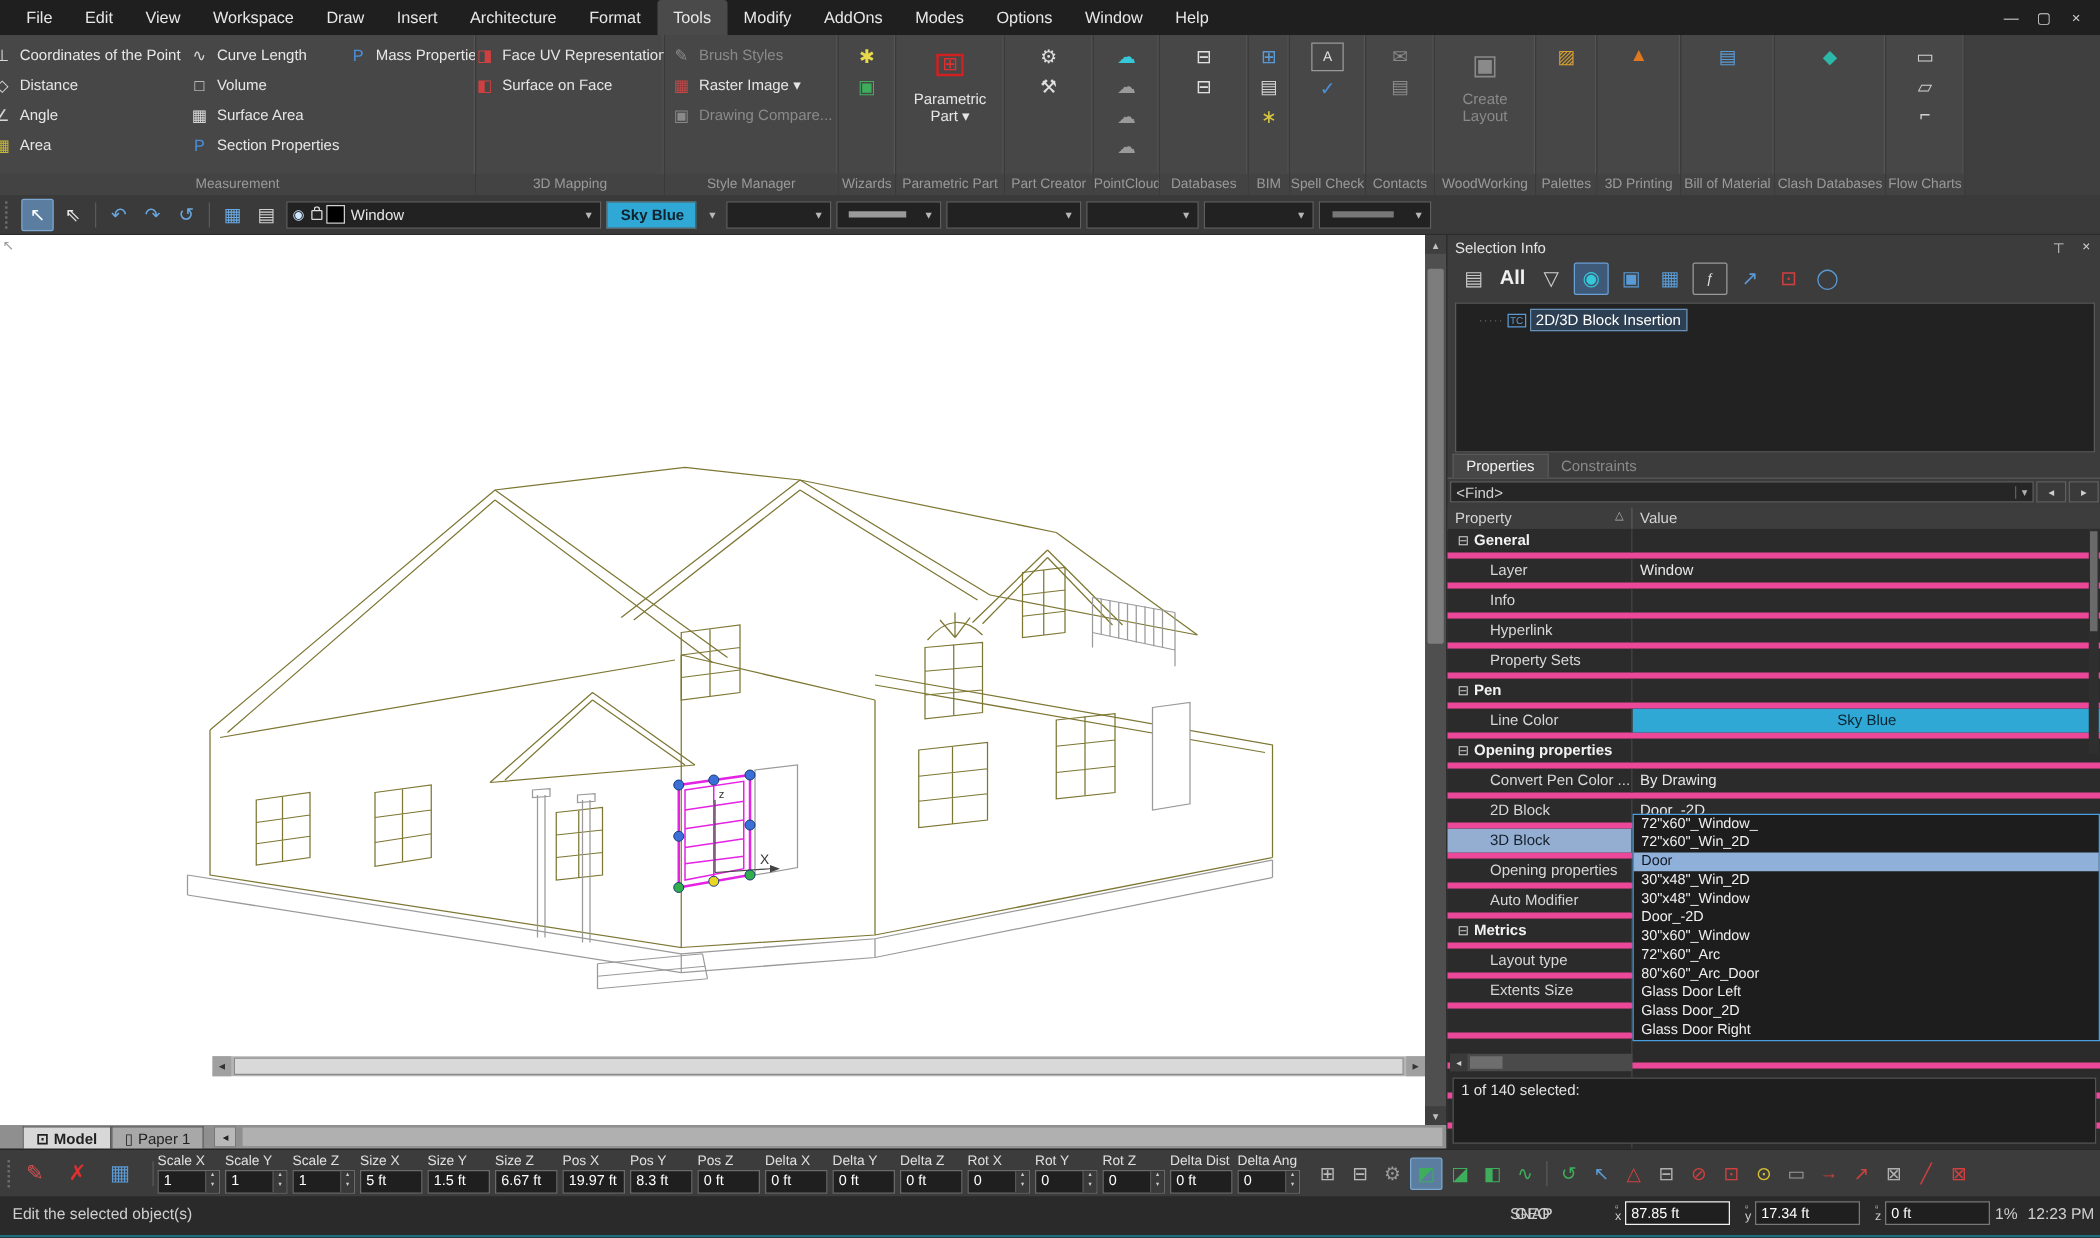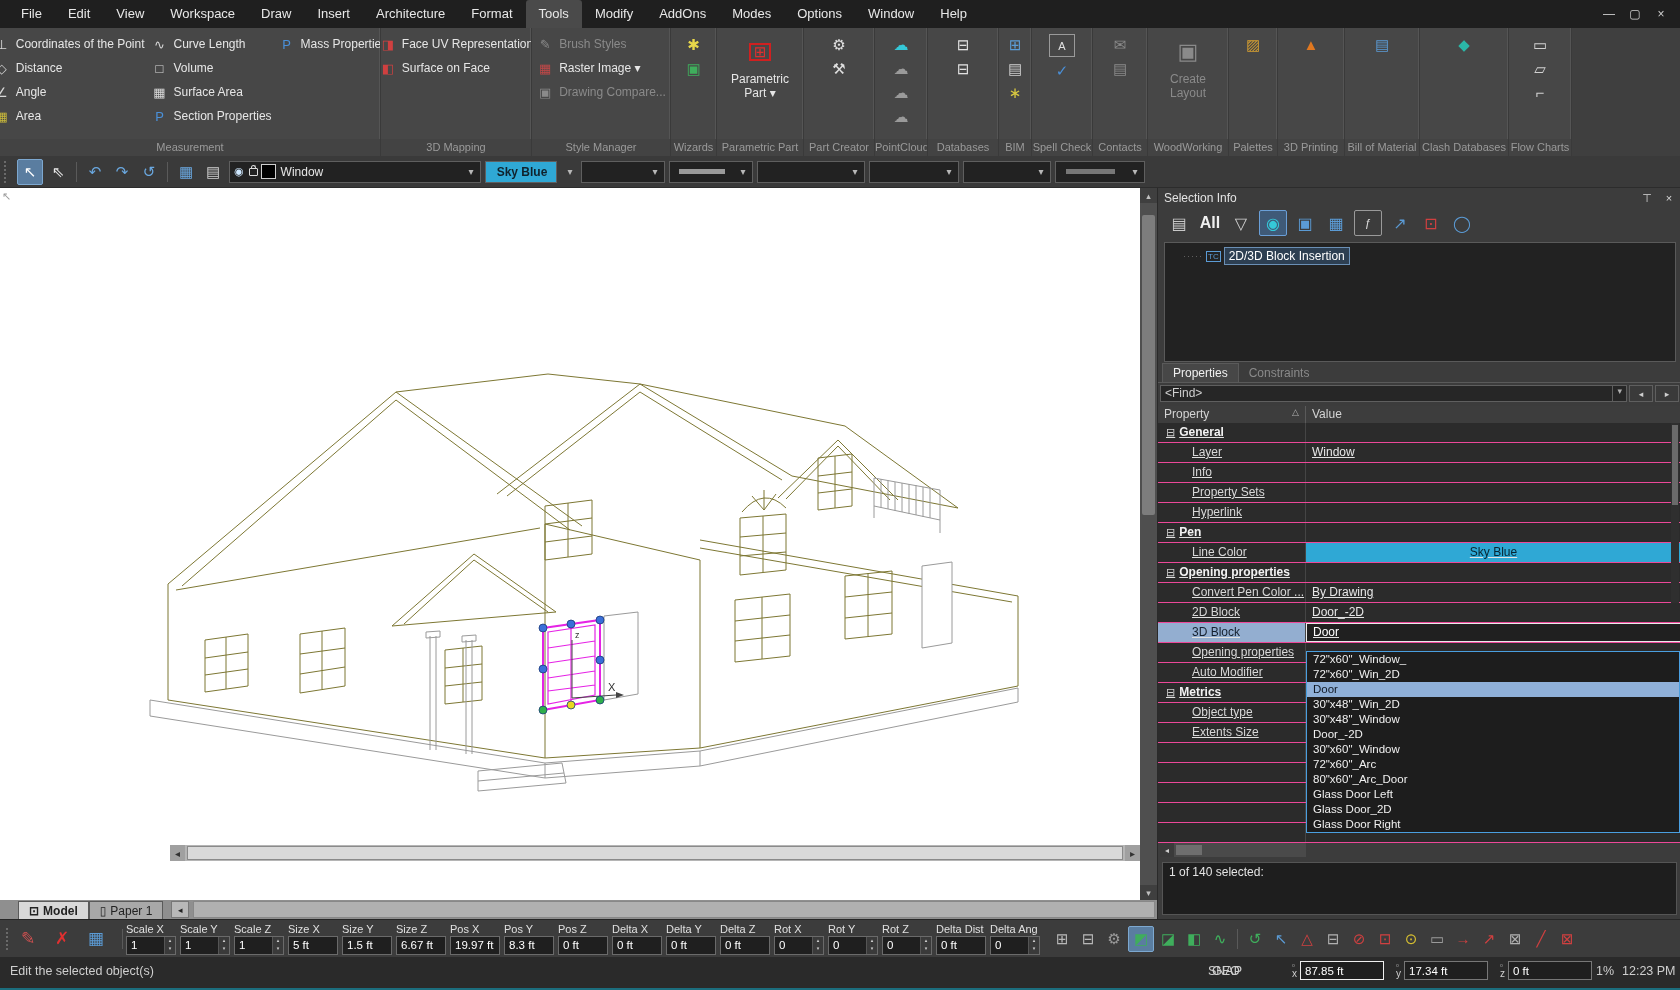--- a/index.html
+++ b/index.html
@@ -61,29 +61,29 @@
   #tree{position:absolute;left:6px;top:54px;width:510px;height:118px;background:#222;border:1px solid #5a5a5a;}
   #tree-item{display:flex;align-items:center;margin:4px 0 0 18px;}
   #tree-dots{color:#6a6a6a;font-size:9px;letter-spacing:1px;}
   #tree-ico{border:1px solid #5b9bd5;color:#5b9bd5;font-size:8px;padding:0 1px;margin:0 3px;}
   #tree-label{border:1px solid #6a8fb5;background:#2d3f52;color:#fff;padding:0 4px;height:16px;line-height:16px;}
   #panel-tabs{position:absolute;left:0;top:176px;width:523px;height:19px;display:flex;align-items:flex-end;padding-left:4px;box-sizing:border-box;border-bottom:1px solid #5a5a5a;}
   .ptab{padding:2px 10px;font-size:12px;}
   .ptab.active{background:#474747;border:1px solid #5a5a5a;border-bottom:none;color:#f0f0f0;}
   .ptab.inactive{color:#8a8a8a;}
   #find-row{position:absolute;left:0;top:196px;width:523px;height:19px;display:flex;align-items:center;padding:0 2px;box-sizing:border-box;gap:2px;}
-  #find-box{flex:1;height:15px;background:#262626;border:1px solid #5f5f5f;color:#d0d0d0;display:flex;padding:0 4px;}
+  #find-box{flex:1;height:15px;background:#262626;border:1px solid #5f5f5f;color:#d0d0d0;display:flex;align-items:center;padding:0 4px;}
   #find-box .caret{margin-left:auto;border-left:1px solid #5f5f5f;padding-left:4px;font-size:9px;color:#b0b0b0;}
   .find-nav{width:22px;height:15px;background:#3a3a3a;border:1px solid #5f5f5f;display:flex;align-items:center;justify-content:center;color:#cfcfcf;font-size:9px;}
   #grid-header{position:absolute;left:0;top:218px;width:523px;height:17px;display:flex;background:#3d3d3d;border-bottom:1px solid #5a5a5a;color:#d4d4d4;}
   #grid-header .hcell{padding:1px 6px;box-sizing:border-box;}
   #gh-prop{width:148px;border-right:1px solid #5a5a5a;display:flex;}
   #gh-prop .sort{margin-left:auto;font-size:9px;color:#b0b0b0;}
   #grid-rows{position:absolute;left:0;top:235px;width:523px;}
-  .prow{display:flex;height:19px;border-bottom:1px solid #ec4899;background:#2b2b2b;text-decoration:underline;}
+  .prow{display:flex;height:19px;border-bottom:5px solid #ec4899;background:#2b2b2b;}
   .pcell{box-sizing:border-box;overflow:hidden;white-space:nowrap;line-height:18px;}
   .plabel{width:148px;border-right:1px solid #454545;color:#d8d8d8;padding-left:34px;position:relative;}
   .plabel.grp{padding-left:8px;color:#f2f2f2;font-weight:bold;}
   .plabel .gbox{font-weight:normal;color:#cfcfcf;margin-right:4px;font-size:11px;}
   .plabel.sel{background:#93aed0;color:#15202e;}
   .pvalue{flex:1;color:#e8e8e8;padding-left:6px;}
   .pvalue.dim{color:#8f8f8f;}
   .pvalue.fill{background:#2fa8d5;color:#082531;text-align:center;padding-left:0;}
   .pvalue.editor{background:#202020;border:1px solid #eaeaea;color:#fff;line-height:16px;}
   #grid-vscroll{position:absolute;right:1px;top:235px;width:8px;height:180px;background:#2f2f2f;}
@@ -548,25 +548,25 @@
         </div>
         <div class="prow">
           <div class="pcell plabel">Layer</div>
           <div class="pcell pvalue">Window</div>
         </div>
         <div class="prow">
           <div class="pcell plabel">Info</div>
           <div class="pcell pvalue"></div>
         </div>
         <div class="prow">
+          <div class="pcell plabel">Hyperlink</div>
+          <div class="pcell pvalue"></div>
+        </div>
+        <div class="prow">
           <div class="pcell plabel">Property Sets</div>
-          <div class="pcell pvalue"></div>
-        </div>
-        <div class="prow">
-          <div class="pcell plabel">Hyperlink</div>
           <div class="pcell pvalue"></div>
         </div>
         <div class="prow">
           <div class="pcell plabel grp"><span class="gbox">⊟</span><span>Pen</span></div>
           <div class="pcell pvalue"></div>
         </div>
         <div class="prow">
           <div class="pcell plabel">Line Color</div>
           <div class="pcell pvalue fill" style="background: rgb(47, 168, 213);">Sky Blue</div>
         </div>
@@ -592,21 +592,21 @@
         </div>
         <div class="prow">
           <div class="pcell plabel">Auto Modifier</div>
           <div class="pcell pvalue"></div>
         </div>
         <div class="prow">
           <div class="pcell plabel grp"><span class="gbox">⊟</span><span>Metrics</span></div>
           <div class="pcell pvalue"></div>
         </div>
         <div class="prow">
-          <div class="pcell plabel">Object type</div>
+          <div class="pcell plabel">Layout type</div>
           <div class="pcell pvalue"></div>
         </div>
         <div class="prow">
           <div class="pcell plabel">Extents Size</div>
           <div class="pcell pvalue"></div>
         </div>
         <div class="prow">
           <div class="pcell plabel"></div>
           <div class="pcell pvalue"></div>
         </div>

